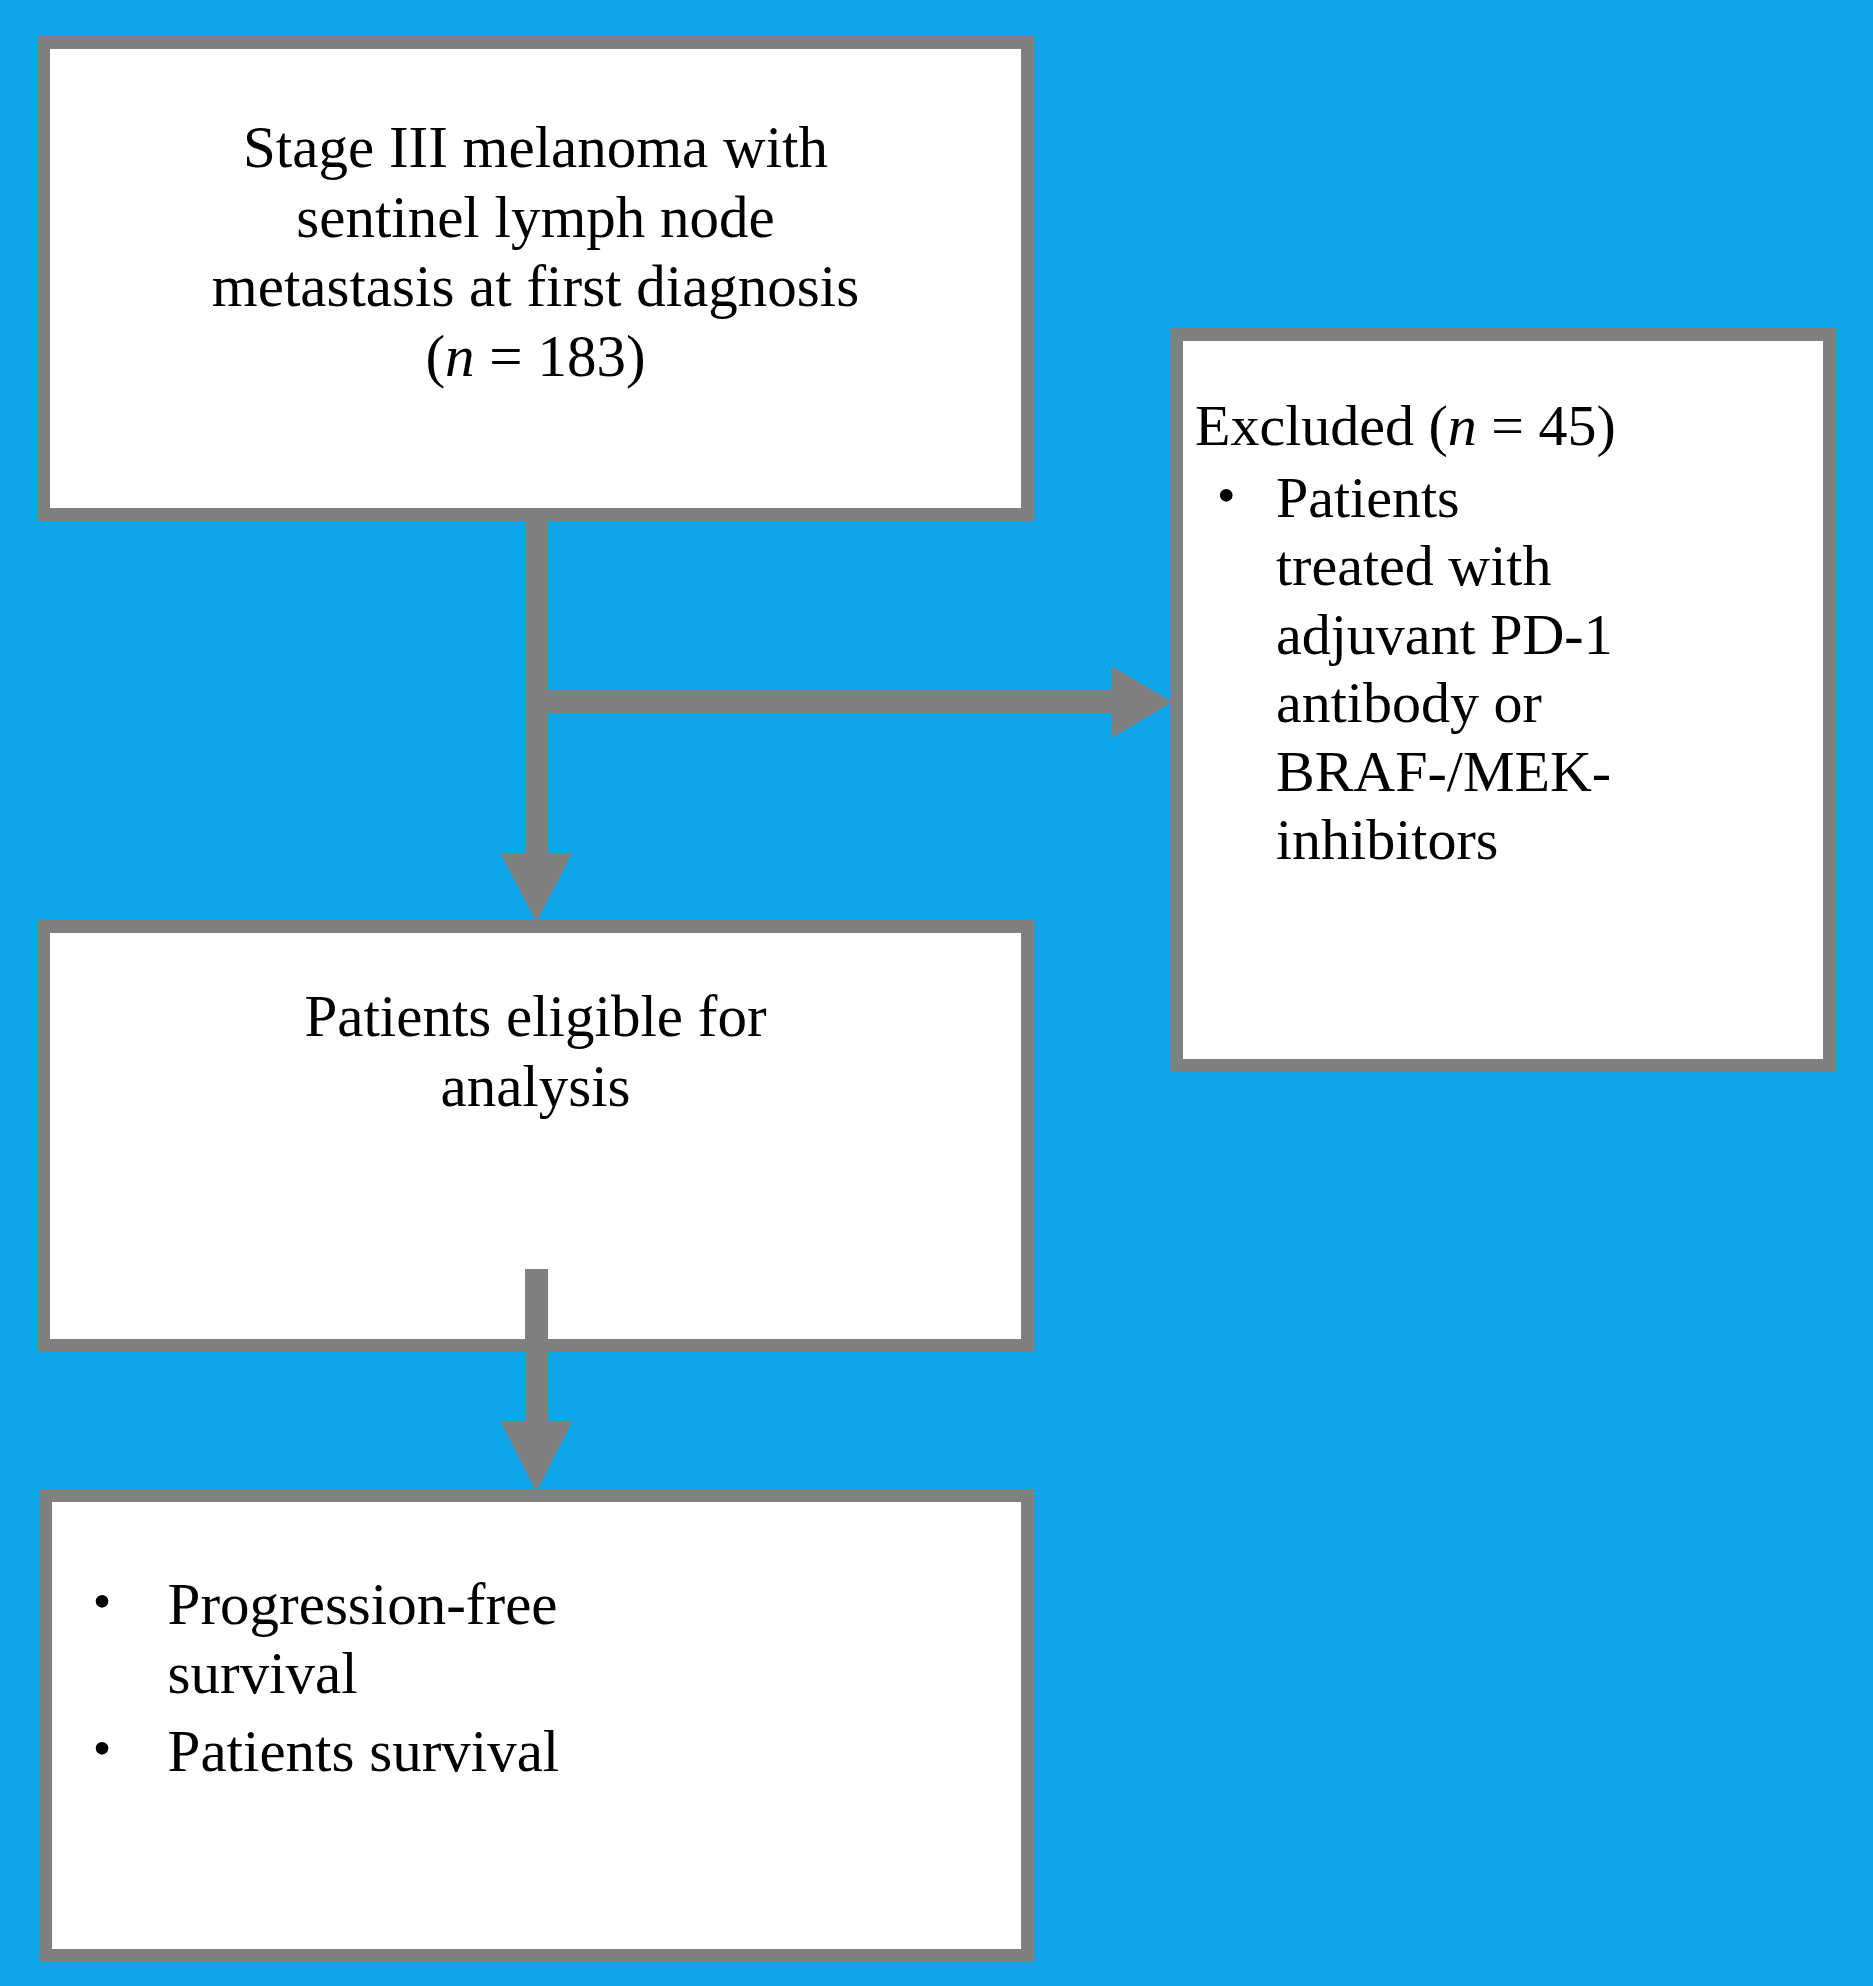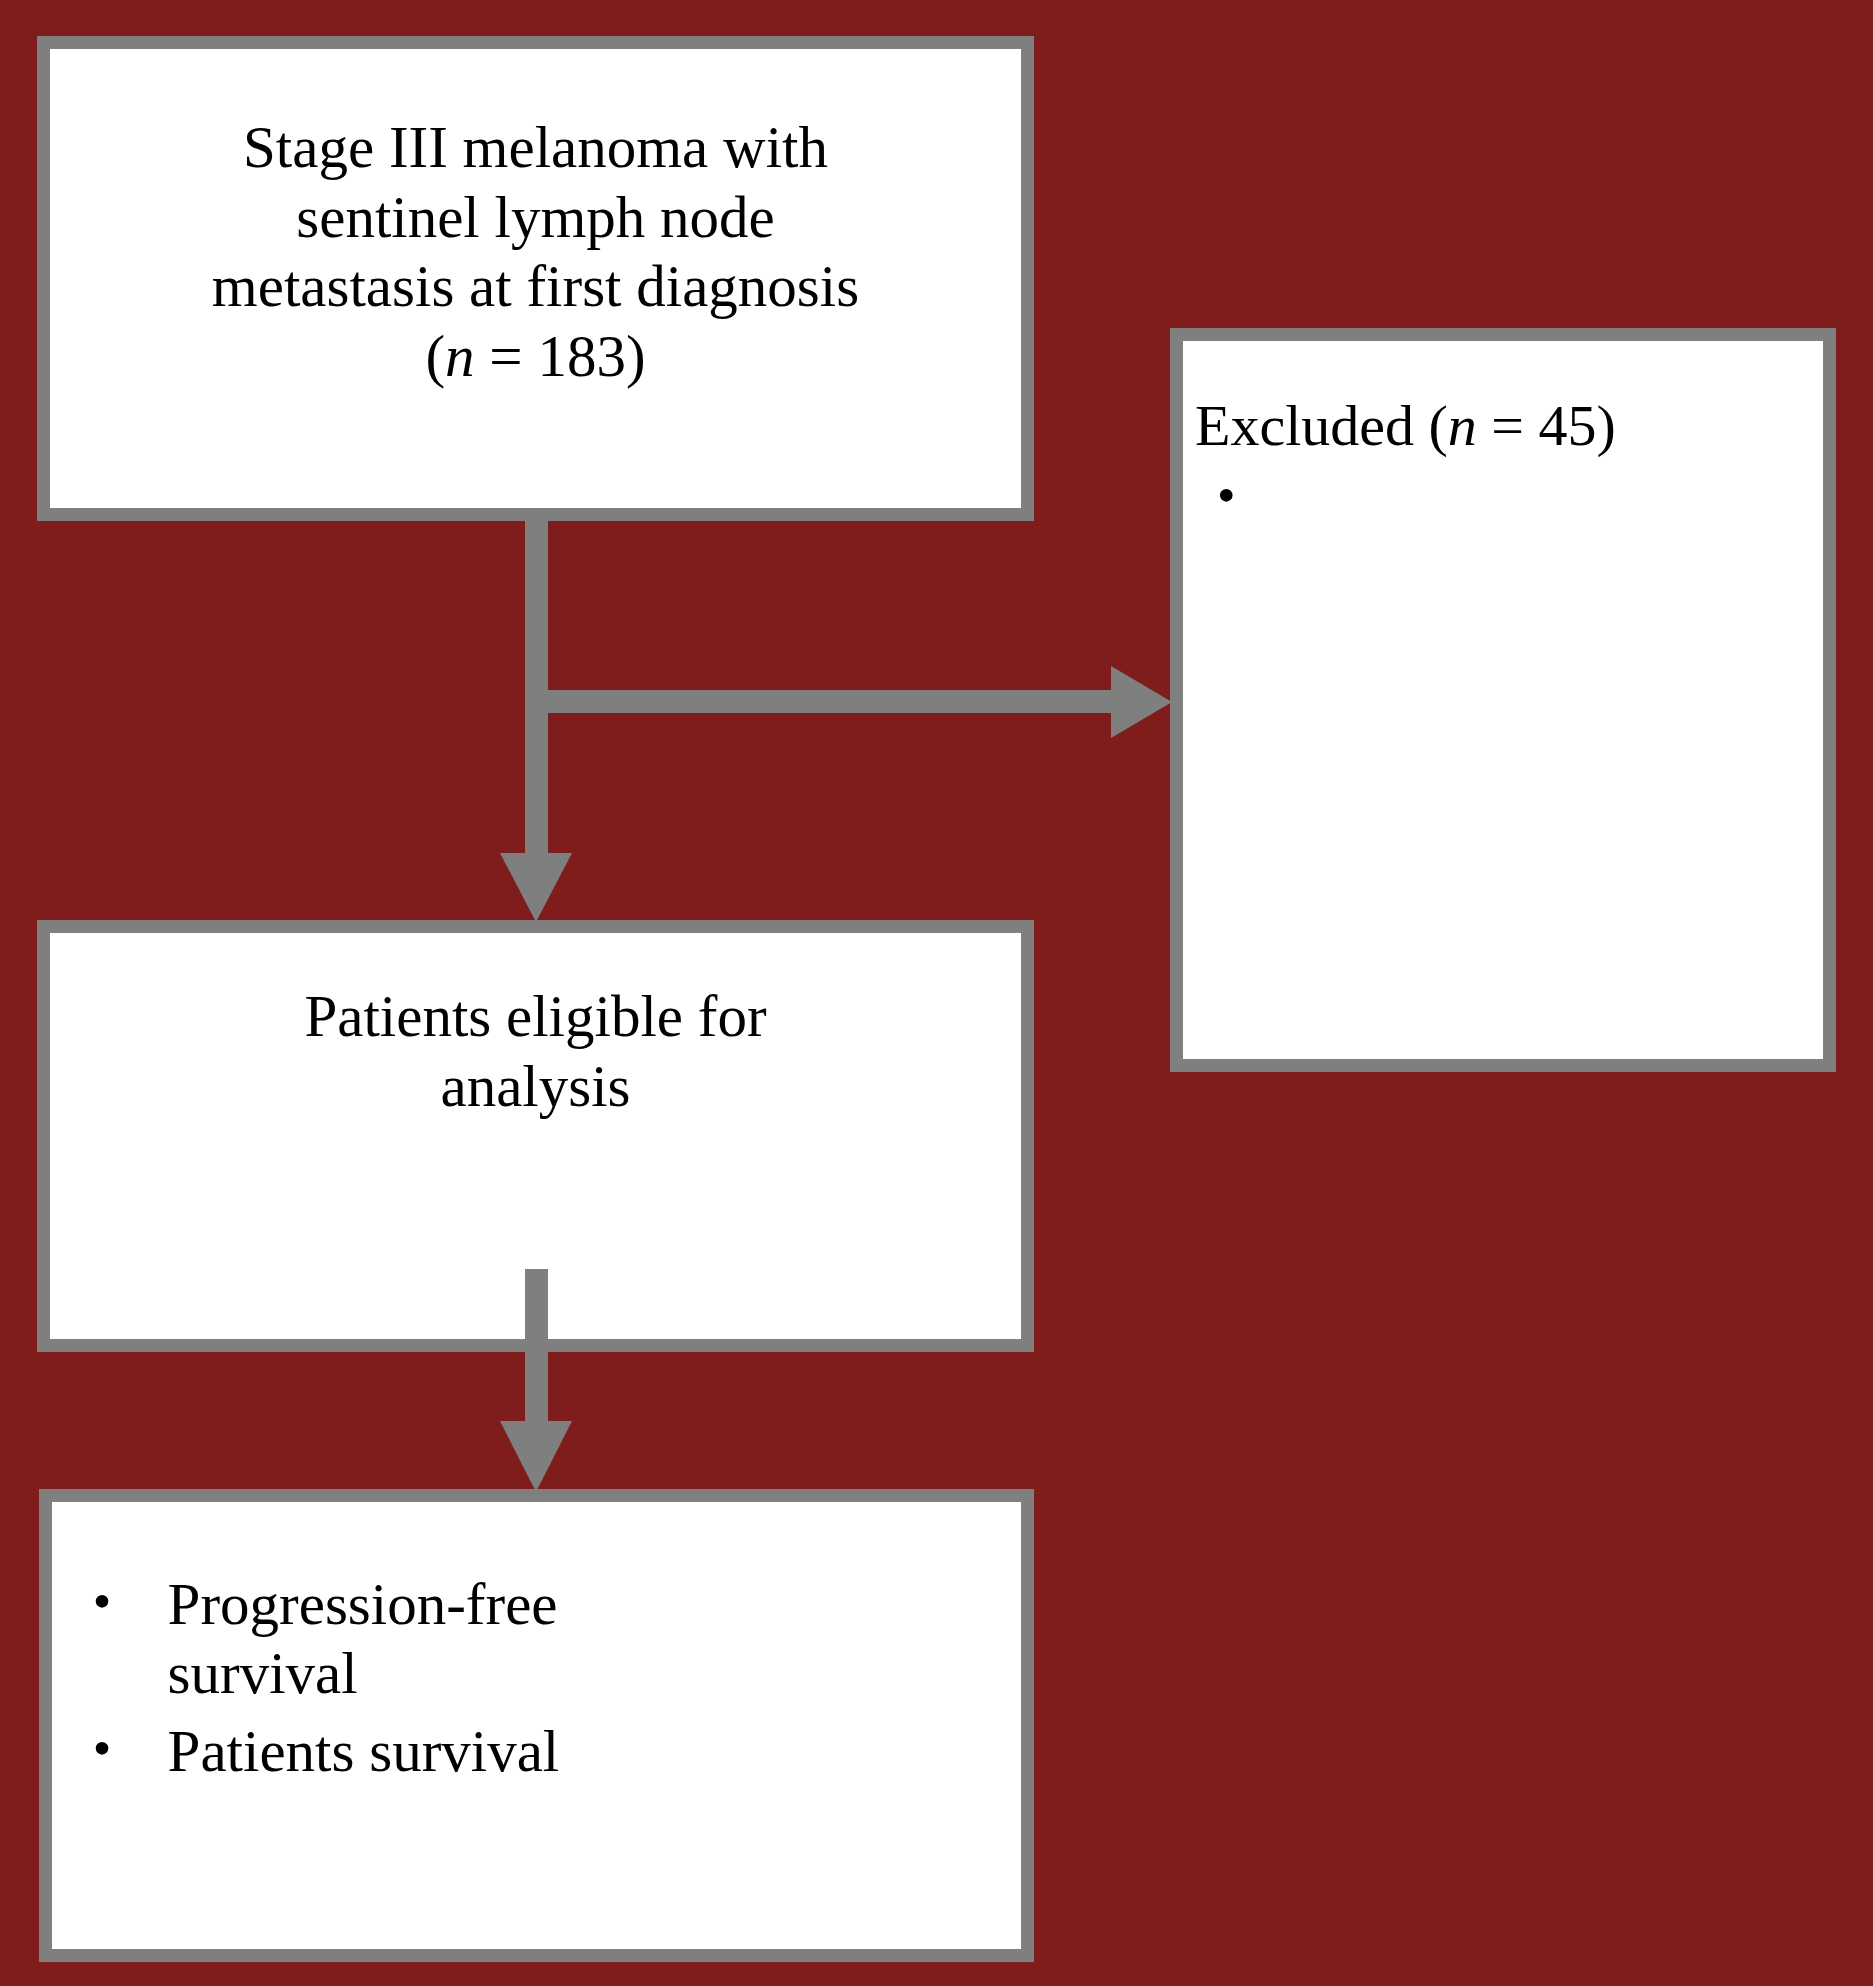--- a/index.html
+++ b/index.html
@@ -7,21 +7,21 @@
     padding: 0;
     background: #ffffff;
   }
   body {
     font-family: "Liberation Serif", "DejaVu Serif", serif;
   }
   #canvas {
     position: relative;
     width: 1873px;
     height: 1987px;
-    background: #7f1d1d;
+    background: #0ea5e9;
     overflow: hidden;
   }
 
   
   .flow-box {
     position: absolute;
     box-sizing: border-box;
     background: #ffffff;
     border: 13.6px solid #7f7f7f;
     color: #000000;
@@ -175,20 +175,28 @@
     </div>
   </div>
 
   <div class="flow-box" id="box-excluded">
     <div class="box-text left-text">
       <span class="line-break"><span>Excluded </span><span>(</span><span class="ital-n">n</span><span> = </span><span>45</span><span>)</span></span>
 
       <div class="bullet-list">
         <div class="bullet-row">
           <span class="bullet-glyph">•</span>
+          <span class="bullet-body">
+            <span class="line-break">Patients</span>
+            <span class="line-break">treated with</span>
+            <span class="line-break">adjuvant PD-1</span>
+            <span class="line-break">antibody or</span>
+            <span class="line-break">BRAF-/MEK-</span>
+            <span class="line-break">inhibitors</span>
+          </span>
         </div>
       </div>
     </div>
   </div>
 
   <div class="flow-box" id="box-eligible">
     <div class="box-text centered-text">
       <span class="line-break">Patients eligible for</span>
       <span class="line-break">analysis</span>
     </div>

